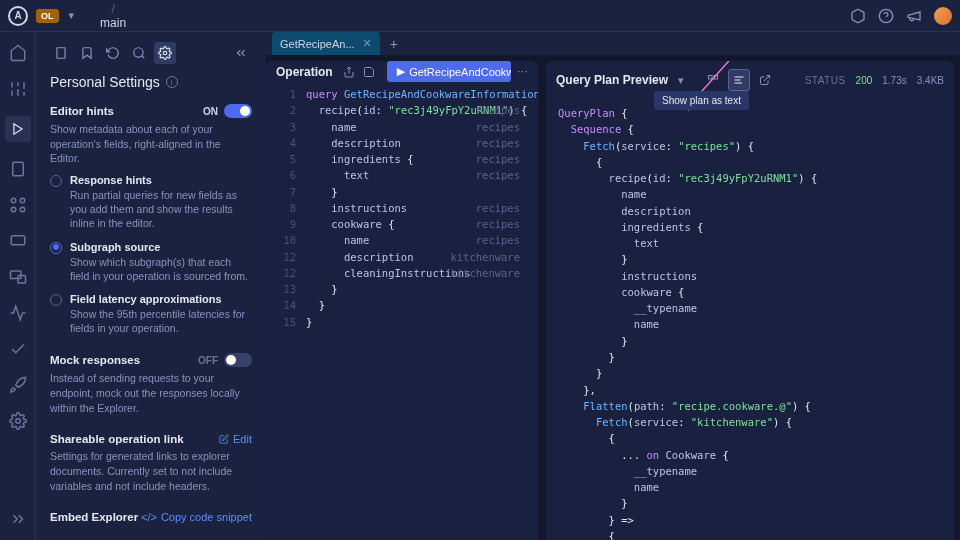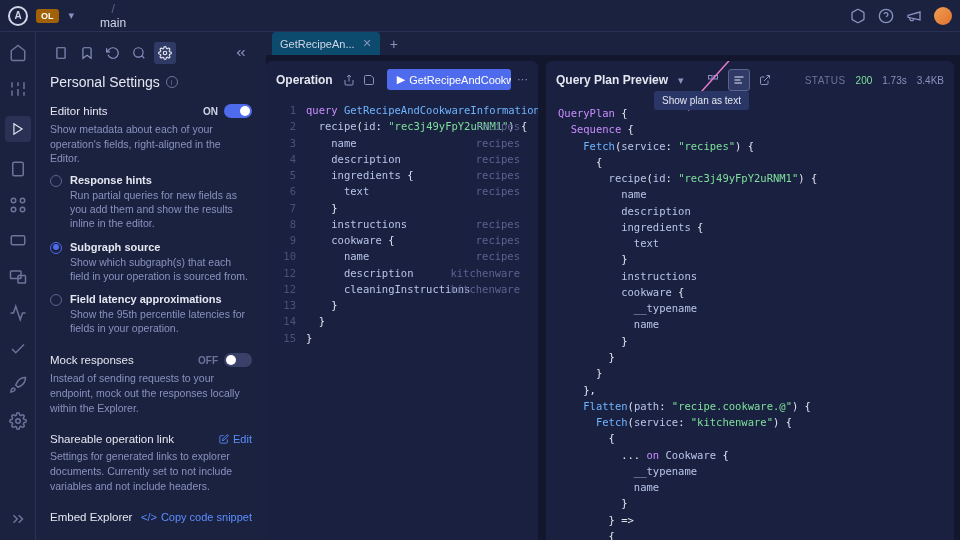--- a/index.html
+++ b/index.html
@@ -19,21 +19,21 @@
 .rail-expand { position:absolute; bottom:12px; }
 .settings-panel { width:230px; background:#1b2240; padding:10px 14px; overflow-y:auto; font-size:11px; }
 .settings-toolbar { display:flex; gap:4px; margin-bottom:10px; align-items:center;}
 .st-btn { width:22px; height:22px; border-radius:3px; display:flex; align-items:center; justify-content:center; color:#8892bf; cursor:pointer;}
 .st-btn.active { background:#2f3a66; color:#e5e7f0;}
 .st-collapse { margin-left:auto; }
 .sp-title { font-size:14px; font-weight:400; margin-bottom:14px; display:flex; align-items:center; gap:6px;}
 .info-circle { width:12px; height:12px; border:1px solid #6b7499; border-radius:50%; font-size:8px; display:flex;align-items:center;justify-content:center;color:#6b7499;}
 .section { margin-bottom:18px; }
 .sec-header { display:flex; align-items:center; justify-content:space-between; margin-bottom:4px;}
-.sec-title { font-weight:400; font-size:11.5px;}
+.sec-title { font-weight:700; font-size:11.5px;}
 .sec-desc { color:#8892bf; font-size:10.5px; line-height:1.4; margin-bottom:8px;}
 .toggle { width:28px; height:14px; border-radius:7px; position:relative; cursor:pointer;}
 .toggle.on { background:#4f6bed; }
 .toggle.off { background:#3a4168; }
 .toggle-knob { width:10px; height:10px; background:#fff; border-radius:50%; position:absolute; top:2px;}
 .toggle.on .toggle-knob { right:2px; }
 .toggle.off .toggle-knob { left:2px; }
 .toggle-label { font-size:10px; color:#d0d5e5; margin-right:6px; font-weight:600;}
 .radio-item { display:flex; gap:8px; margin-bottom:10px; }
 .radio { width:12px; height:12px; border:1.5px solid #5b6491; border-radius:50%; flex-shrink:0; margin-top:1px; position:relative;}
@@ -44,21 +44,21 @@
 .link-btn { color:#5b8eff; font-size:11px; cursor:pointer; display:flex; align-items:center; gap:4px;}
 .workspace { flex:1; display:flex; background:#13172e; }
 .tabs-area { display:flex; flex-direction:column; flex:1; }
 .editor-tabs { height:32px; display:flex; align-items:center; background:#1b2240; padding-left:6px; gap:4px;}
 .tab { background:#0c4a6e; padding:5px 8px; border-radius:4px 4px 0 0; display:flex; align-items:center; gap:8px; font-size:11px; color:#d0d5e5;}
 .tab-close { color:#8892bf; cursor:pointer;}
 .tab-add { color:#8892bf; margin-left:6px; cursor:pointer; font-size:14px;}
 .editor-row { flex:1; display:flex; gap:8px; padding:6px 6px 6px 0;}
 .panel { background:#1a2040; border-radius:6px; display:flex; flex-direction:column; overflow:hidden;}
 .op-panel { width:272px; }
-.op-header { display:flex; align-items:center; padding:8px 10px; gap:6px;}
+.op-header { display:flex; align-items:center; padding:0 10px; gap:6px;}
 .op-title { font-weight:600; font-size:12px;}
 .op-icons { display:flex; gap:8px; color:#8892bf; margin-left:4px;}
 .op-kebab { margin-left:auto; color:#8892bf;}
 .run-btn { background:#4f6bed; color:#fff; padding:4px 10px; border-radius:3px; font-size:11px; display:flex; align-items:center; gap:4px; cursor:pointer; margin-left:6px; max-width:130px; overflow:hidden; white-space:nowrap;}
 .code-area { font-family:'SF Mono',Monaco,monospace; font-size:10.5px; padding:4px 8px; line-height:1.55; flex:1; overflow:auto; position:relative;}
 .line { display:flex; }
 .ln { width:22px; color:#4a5278; text-align:right; margin-right:10px; user-select:none; flex-shrink:0;}
 .code { white-space:pre; }
 .kw { color:#c98eff; }
 .fn { color:#6fb5ff; }

